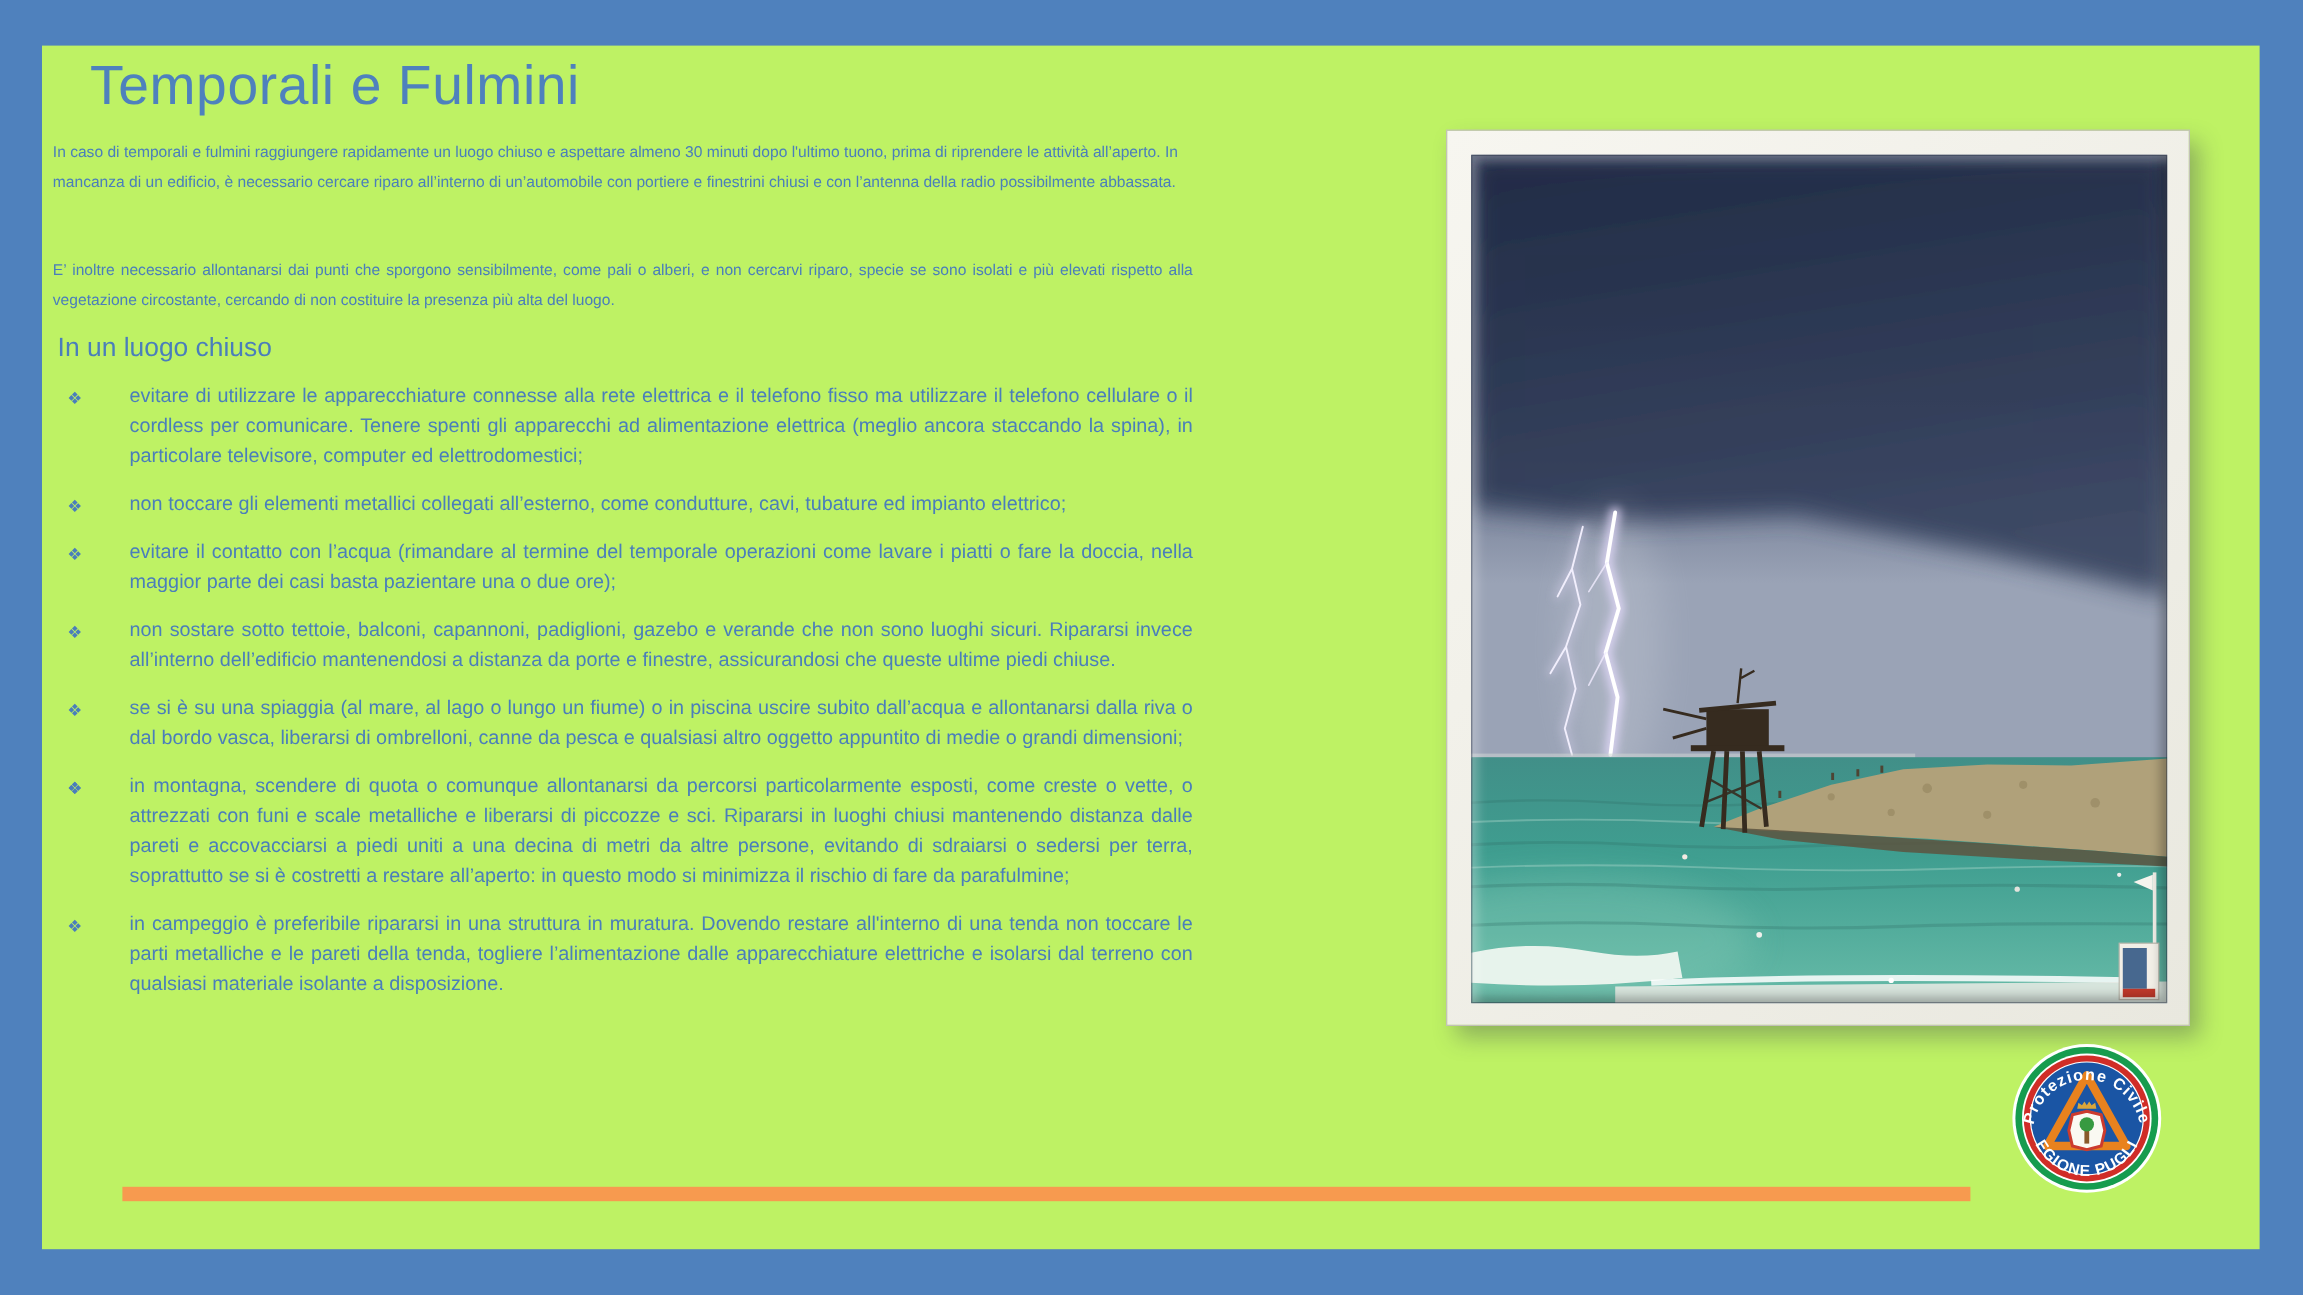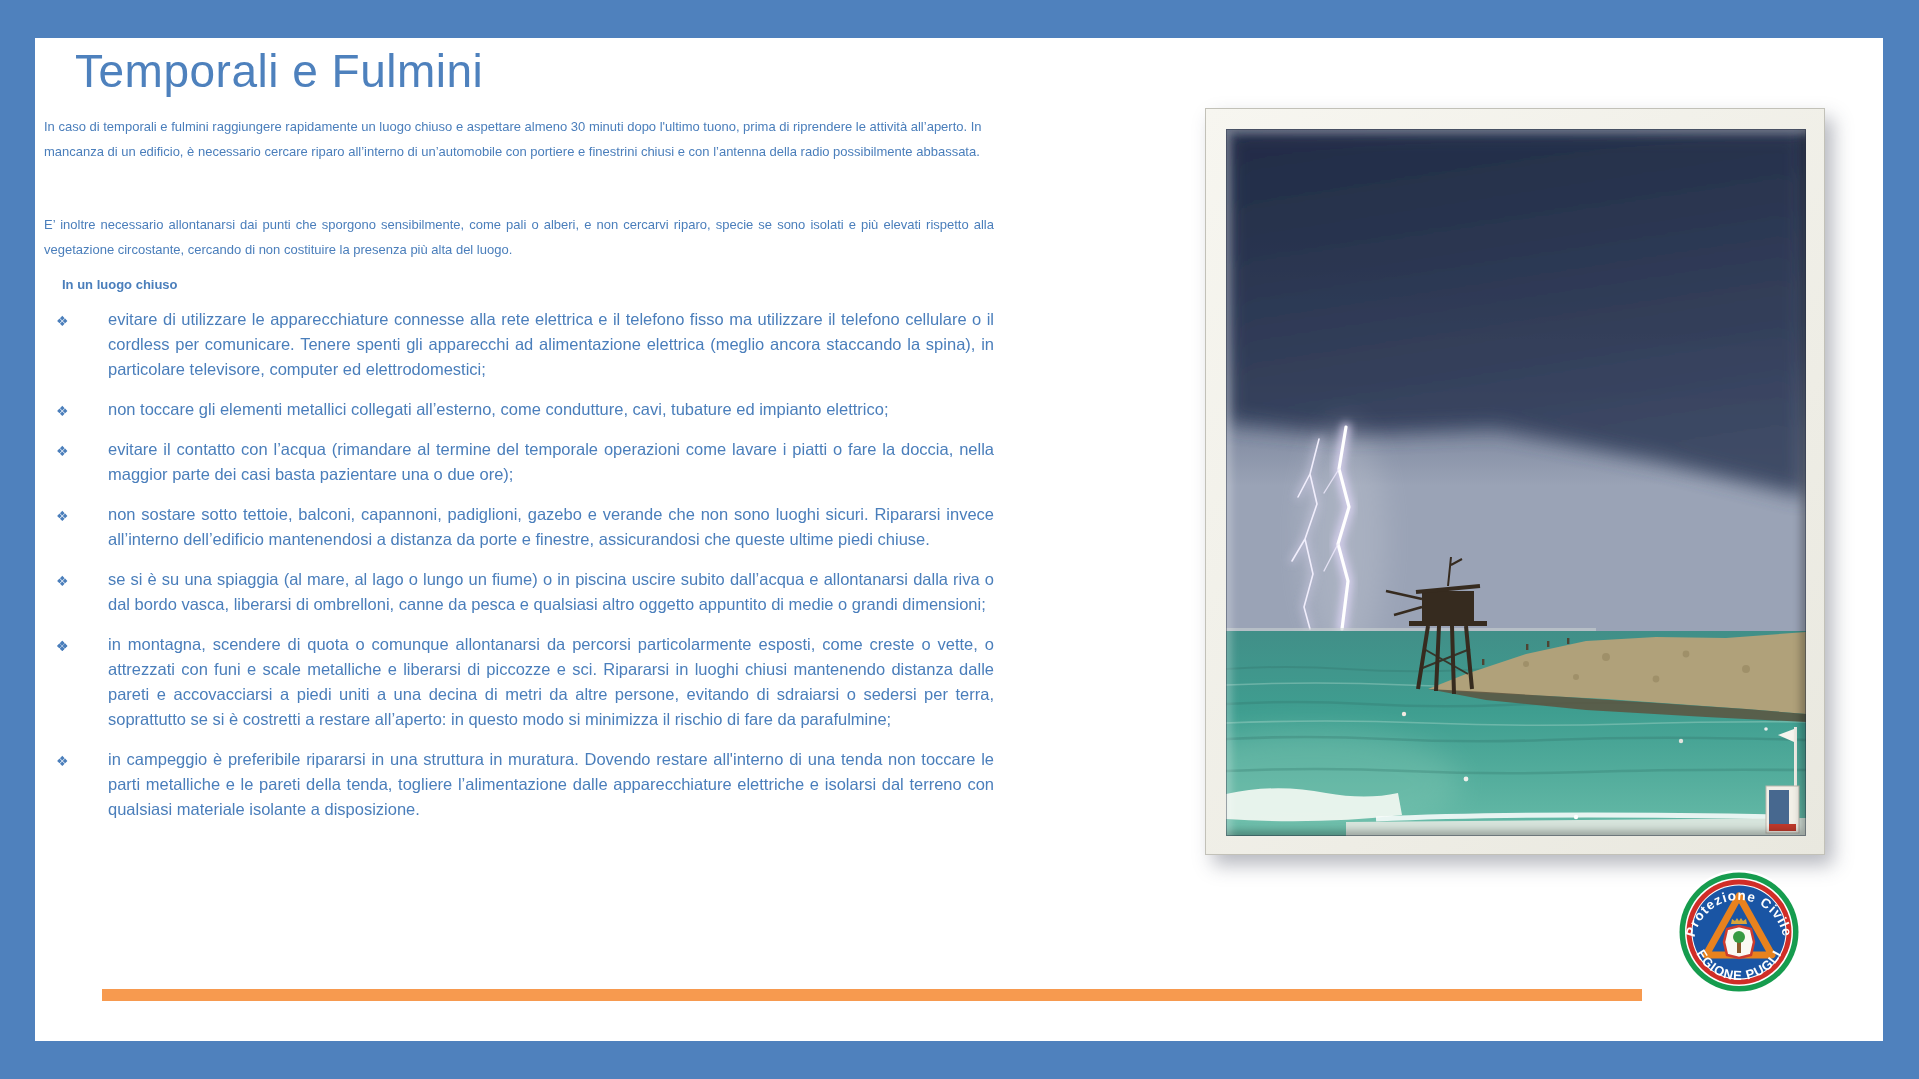--- a/index.html
+++ b/index.html
@@ -1,25 +1,25 @@
 <!DOCTYPE html>
 <html><head>
 <meta charset="utf-8">
 <style>
   html,body{margin:0;padding:0;}
   .canvas{position:relative;width:1919px;height:1079px;background:#4f81bd;overflow:hidden;
           font-family:"Liberation Sans",sans-serif;}
-  .slide{position:absolute;left:35px;top:38px;width:1848px;height:1003px;background:#ffffff;}
+  .slide{position:absolute;left:35px;top:38px;width:1848px;height:1003px;background:#bef264;}
 
   
   .content{position:absolute;left:9px;top:0;width:950px;color:#4a7ebb;}
   .title{font-size:46px;font-weight:400;color:#4e81bd;margin:6px 0 16px 31px;letter-spacing:.5px;}
   .para{font-size:13px;line-height:25px;margin:0 0 15px 0;}
   .para.justify{text-align:justify;margin-top:48px;}
-  .sec-head{font-size:13px;font-weight:bold;margin:2px 0 15px 18px;}
+  .sec-head{font-size:22px;font-weight:normal;margin:2px 0 15px 4px;}
   .bullet{position:relative;padding-left:64px;font-size:16.5px;line-height:25px;
           margin:0 0 15px 0;text-align:justify;}
   .bullet .glyph{position:absolute;left:12px;top:2px;font-size:14px;}
 
   
   .photo-frame{position:absolute;left:1170px;top:70px;width:620px;height:747px;box-sizing:border-box;
                padding:20px;background:linear-gradient(135deg,#f7f6f0,#e9e8df);
                border:1px solid #c2c1b8;box-shadow:8px 10px 18px rgba(50,55,75,.35);}
   .photo-inner{position:relative;width:580px;height:707px;background:#46506b;}
   .photo-inner::after{content:"";position:absolute;inset:0;pointer-events:none;

